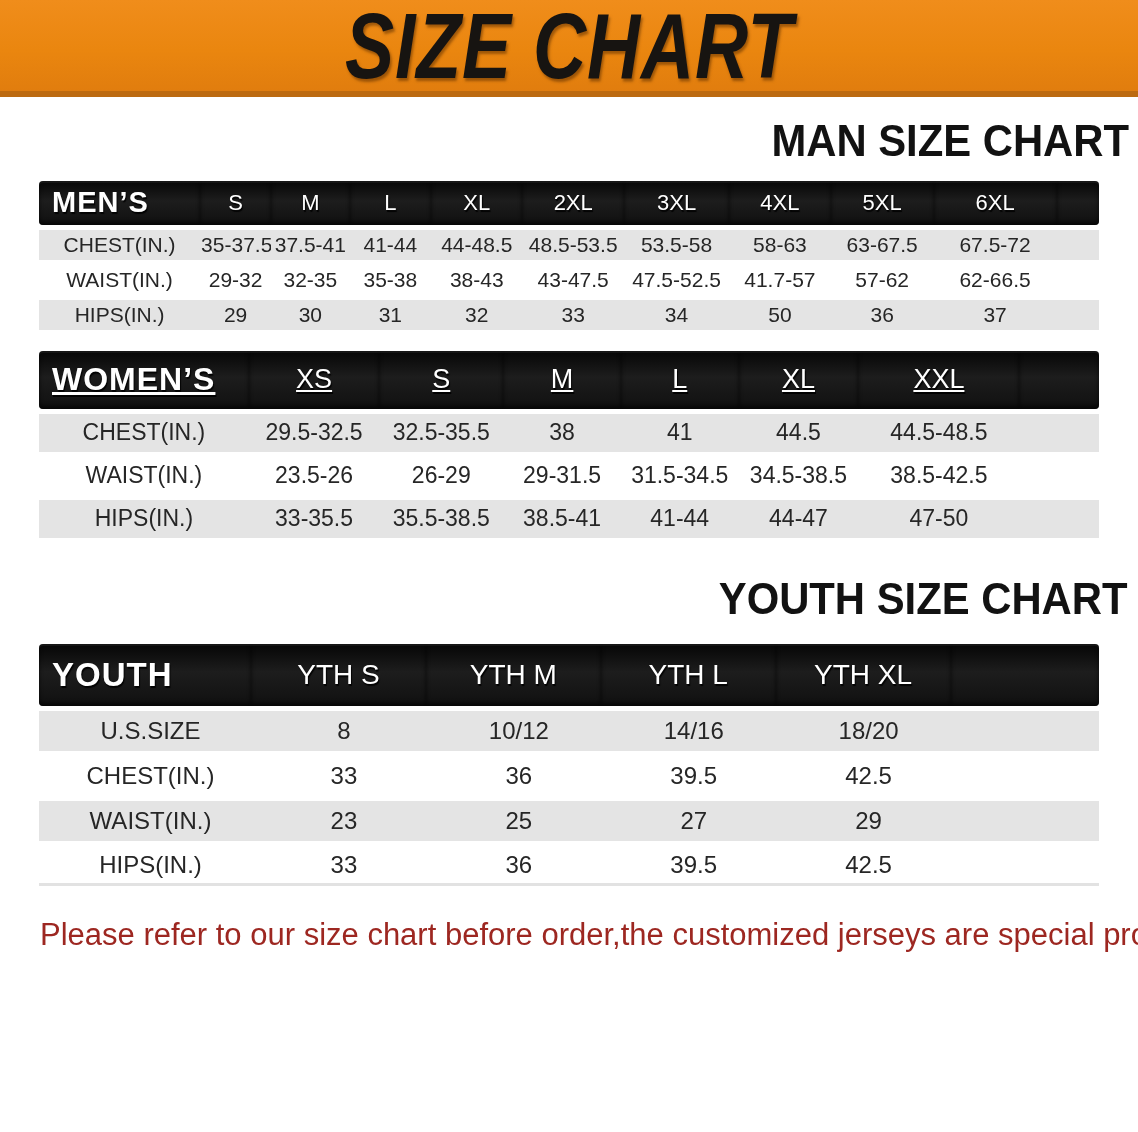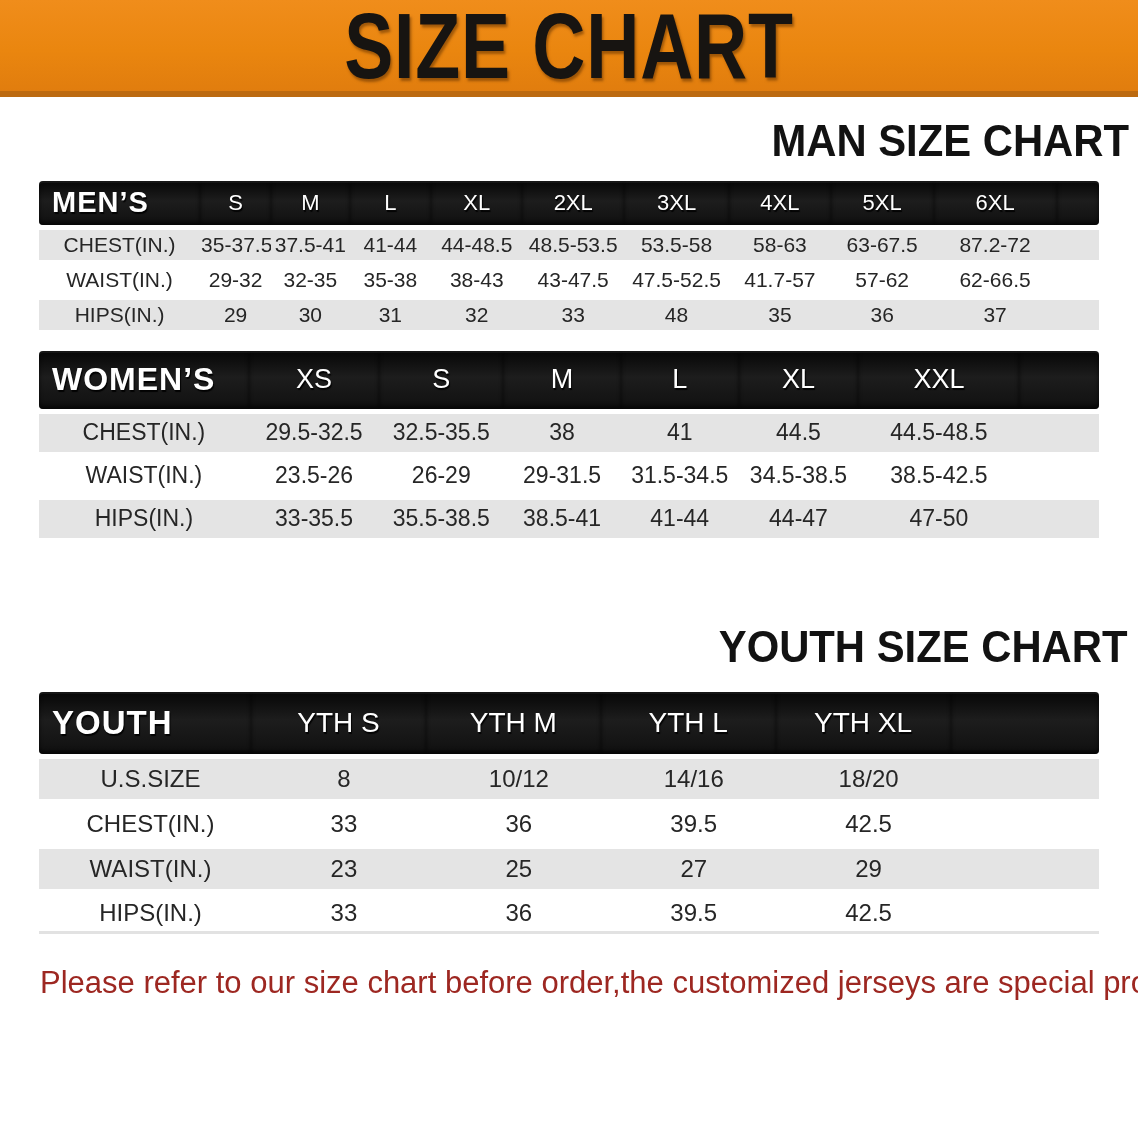--- a/index.html
+++ b/index.html
@@ -17,20 +17,21 @@
   }
 
   
   .banner {
     height: 97px;
     background: linear-gradient(180deg, #f08d1b 0%, #ea860f 55%, #e17d0e 100%);
     border-bottom: 6px solid #bc6a10;
     display: flex;
     align-items: center;
     justify-content: center;
+    font-style: italic;
   }
   .banner-title {
     display: inline-block;
     font-size: 92px;
     font-weight: bold;
     line-height: 1;
     color: #171411;
     transform: scaleX(0.80);
     letter-spacing: 1px;
     text-shadow: 2px 3px 3px rgba(95, 48, 0, 0.55);
@@ -42,21 +43,21 @@
     text-align: right;
     font-weight: bold;
     color: #121212;
     font-size: 44px;
     line-height: 1.08;
     letter-spacing: 0px;
   }
   .section-title > span { display: inline-block; transform: scaleX(0.95); white-space: nowrap; }
   .title-man   { margin-top: 20px; }
   .title-women { margin-top: 32px; }
-  .title-youth { margin-top: 80px; }
+  .title-youth { margin-top: 32px; }
 
   
   table.size-table {
     width: 1060px;
     margin-left: 39px;
     border-collapse: separate;
     border-spacing: 0 5px;
     table-layout: fixed;
   }
   .tbl-men   { margin-top: 11px; }
@@ -91,21 +92,21 @@
     overflow: hidden;
   }
   table.size-table tbody tr:nth-child(odd)  td { background: #e4e4e4; }
   table.size-table tbody tr:nth-child(even) td { background: #ffffff; }
 
   
   .tbl-men th { height: 44px; font-size: 22px; }
   .tbl-men th.corner { font-size: 29px; padding-left: 16px; }
   .tbl-men td { height: 30px; font-size: 21px; }
 
-  .tbl-women th { height: 58px; font-size: 27px; }
+  .tbl-women th { height: 58px; font-size: 27px; text-decoration: underline; }
   .tbl-women th.corner { font-size: 32px; padding-left: 16px; }
   .tbl-women td { height: 38px; font-size: 23px; }
 
   .tbl-youth th { height: 62px; font-size: 28px; margin-top: 36px; }
   .tbl-youth th.corner { font-size: 33px; padding-left: 18px; }
   .tbl-youth td { height: 40px; font-size: 24px; padding-left: 12px; }
   .tbl-youth tbody tr:last-child td { border-bottom: 3px solid #e2e2e2; }
 
   
   .footnote {
@@ -162,21 +163,21 @@
         <tr>
           <td>CHEST(IN.)</td>
           <td>35-37.5</td>
           <td>37.5-41</td>
           <td>41-44</td>
           <td>44-48.5</td>
           <td>48.5-53.5</td>
           <td>53.5-58</td>
           <td>58-63</td>
           <td>63-67.5</td>
-          <td>87.2-72</td>
+          <td>67.5-72</td>
           <td></td>
         </tr>
         <tr>
           <td>WAIST(IN.)</td>
           <td>29-32</td>
           <td>32-35</td>
           <td>35-38</td>
           <td>38-43</td>
           <td>43-47.5</td>
           <td>47.5-52.5</td>
@@ -185,22 +186,22 @@
           <td>62-66.5</td>
           <td></td>
         </tr>
         <tr>
           <td>HIPS(IN.)</td>
           <td>29</td>
           <td>30</td>
           <td>31</td>
           <td>32</td>
           <td>33</td>
-          <td>48</td>
-          <td>35</td>
+          <td>34</td>
+          <td>50</td>
           <td>36</td>
           <td>37</td>
           <td></td>
         </tr>
       </tbody>
     </table>
 
   <table class="size-table tbl-women">
       <colgroup>
         <col style="width: 19.8%;">

